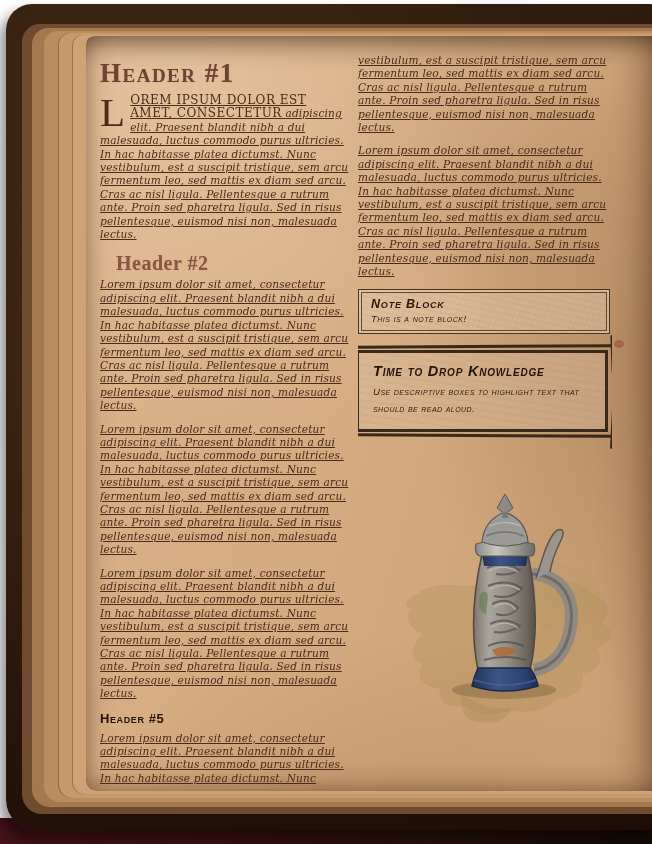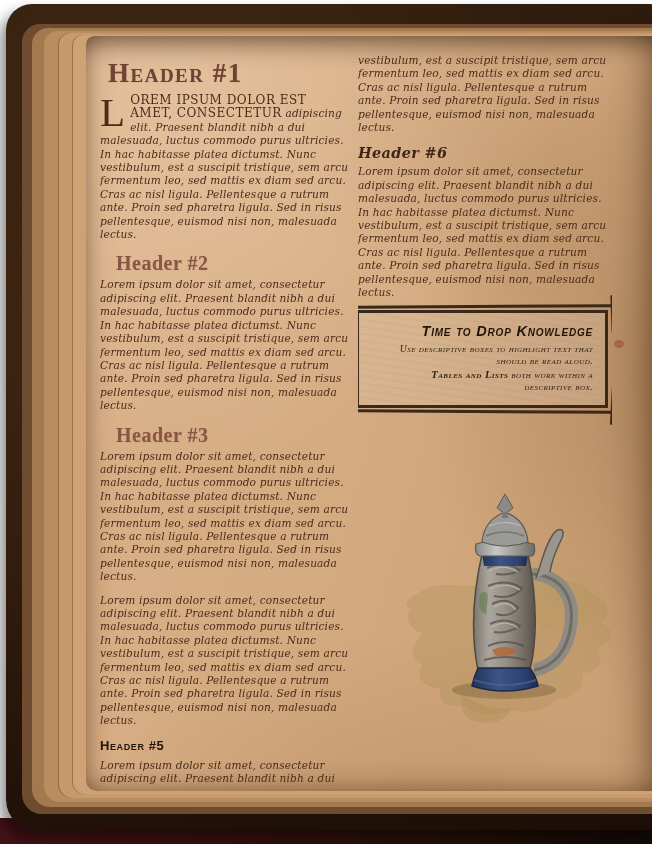--- a/index.html
+++ b/index.html
@@ -49,25 +49,25 @@
   }
   
   .col{position:absolute;top:12px;height:738px;overflow:hidden;}
   .col-left{left:14px;width:250px;}
   .col-right{left:272px;width:254px;}
   
   .hand{
     font-family:"DejaVu Serif", serif;font-style:italic;
     color:#4a2c1b;font-size:10.6px;line-height:13.4px;letter-spacing:.15px;
   }
-  .body-p{margin:2px 0 10px 0;}
+  .body-p{margin:2px 0 10px 0;text-decoration:underline;}
   .h-ornate{
     font-family:"Liberation Serif", serif;font-variant:small-caps;font-weight:600;
     font-size:27px;line-height:30px;color:#6f4334;letter-spacing:1.5px;
-    margin:10px 0 6px 8px;text-shadow:0 0 1px rgba(111,67,52,.35);
+    margin:10px 0 6px 0;text-shadow:0 0 1px rgba(111,67,52,.35);
   }
   .h-rubric{
     font-family:"Liberation Serif", serif;font-weight:700;
     font-size:20px;line-height:24px;color:#8a5644;letter-spacing:.5px;
     margin:6px 0 3px 16px;text-shadow:0 0 1px rgba(138,86,68,.3);
   }
   .h-marker{
     font-family:"Liberation Sans", sans-serif;font-weight:700;font-variant:small-caps;
     font-size:13px;line-height:16px;color:#241409;letter-spacing:.6px;margin:8px 0 5px 0;
   }
@@ -101,34 +101,33 @@
     font-family:"Liberation Sans", sans-serif;font-variant:small-caps;font-style:italic;
     font-size:9.5px;color:#33200f;letter-spacing:.5px;
   }
   
   .kbox{
     position:relative;margin:0 4px 0 -2px;padding:10px 12px 12px 14px;
     border:3px solid #38291a;
     background:
       repeating-linear-gradient(8deg, rgba(110,100,92,.05) 0 2px, transparent 2px 7px),
       rgba(222,200,172,.32);
-    text-align: right;
   }
   .kbox .stroke{position:absolute;background:#38291a;border-radius:2px;}
   .s-top{left:-12px;right:-12px;top:-8px;height:2.5px;transform:rotate(-.3deg);}
   .s-bottom{left:-10px;right:-14px;bottom:-8px;height:2.5px;transform:rotate(.35deg);}
   .s-tr-v{right:-9px;top:-18px;width:3px;height:38px;transform:rotate(-2deg);}
   .s-br-v{right:-9px;bottom:-20px;width:3.5px;height:42px;transform:rotate(3deg);}
   .kbox-title{
     font-family:"Liberation Sans", sans-serif;font-weight:700;font-style:italic;font-variant:small-caps;
     font-size:14.5px;color:#241507;letter-spacing:.8px;margin:0 0 4px 0;
   }
   .kbox-line{
-    font-family:Liberation Serif, serif;font-variant:small-caps;font-style:italic;
-    font-size:9.6px;line-height:12px;color:#30200f;letter-spacing:.45px;
+    font-family:Liberation Sans, sans-serif;font-variant:small-caps;font-style:italic;
+    font-size:9.6px;line-height:17px;color:#30200f;letter-spacing:.45px;
   }
   .kbox-line.indent{text-indent:14px;margin-top:2px;}
   .kbox-bold{font-weight:700;font-size:10.5px;}
   
   .stein-wrap{position:absolute;left:306px;top:428px;width:240px;height:270px;}
 </style>
 </head>
 <body>
 
 <div class="table-strip"></div>
@@ -151,56 +150,55 @@
         <span>adipiscing elit. Praesent blandit nibh a dui malesuada, luctus commodo purus ultricies. In hac habitasse platea dictumst. Nunc vestibulum, est a suscipit tristique, sem arcu fermentum leo, sed mattis ex diam sed arcu. Cras ac nisl ligula. Pellentesque a rutrum ante. Proin sed pharetra ligula. Sed in risus pellentesque, euismod nisi non, malesuada lectus.</span>
       </p>
     </div>
 
     <div>
       <div class="h-rubric">Header #2</div>
       <p class="hand body-p">Lorem ipsum dolor sit amet, consectetur adipiscing elit. Praesent blandit nibh a dui malesuada, luctus commodo purus ultricies. In hac habitasse platea dictumst. Nunc vestibulum, est a suscipit tristique, sem arcu fermentum leo, sed mattis ex diam sed arcu. Cras ac nisl ligula. Pellentesque a rutrum ante. Proin sed pharetra ligula. Sed in risus pellentesque, euismod nisi non, malesuada lectus.</p>
     </div>
 
     <div>
-      <div class="h-rubric">Header #3</div>
       <p class="hand body-p">Lorem ipsum dolor sit amet, consectetur adipiscing elit. Praesent blandit nibh a dui malesuada, luctus commodo purus ultricies. In hac habitasse platea dictumst. Nunc vestibulum, est a suscipit tristique, sem arcu fermentum leo, sed mattis ex diam sed arcu. Cras ac nisl ligula. Pellentesque a rutrum ante. Proin sed pharetra ligula. Sed in risus pellentesque, euismod nisi non, malesuada lectus.</p>
     </div>
 
     <div>
       <p class="hand body-p">Lorem ipsum dolor sit amet, consectetur adipiscing elit. Praesent blandit nibh a dui malesuada, luctus commodo purus ultricies. In hac habitasse platea dictumst. Nunc vestibulum, est a suscipit tristique, sem arcu fermentum leo, sed mattis ex diam sed arcu. Cras ac nisl ligula. Pellentesque a rutrum ante. Proin sed pharetra ligula. Sed in risus pellentesque, euismod nisi non, malesuada lectus.</p>
     </div>
 
     <div>
       <div class="h-marker">Header #5</div>
       <p class="hand body-p">Lorem ipsum dolor sit amet, consectetur adipiscing elit. Praesent blandit nibh a dui malesuada, luctus commodo purus ultricies. In hac habitasse platea dictumst. Nunc</p>
     </div>
   </div>
 
   <div class="col col-right">
 
     <p class="hand body-p" style="margin-top:6px">vestibulum, est a suscipit tristique, sem arcu fermentum leo, sed mattis ex diam sed arcu. Cras ac nisl ligula. Pellentesque a rutrum ante. Proin sed pharetra ligula. Sed in risus pellentesque, euismod nisi non, malesuada lectus.</p>
 
     <div>
-      <div class="h-hand6">Header #6</div>
-      <p class="hand body-p">Lorem ipsum dolor sit amet, consectetur adipiscing elit. Praesent blandit nibh a dui malesuada, luctus commodo purus ultricies. In hac habitasse platea dictumst. Nunc vestibulum, est a suscipit tristique, sem arcu fermentum leo, sed mattis ex diam sed arcu. Cras ac nisl ligula. Pellentesque a rutrum ante. Proin sed pharetra ligula. Sed in risus pellentesque, euismod nisi non, malesuada lectus.</p>
-    </div>
-
+      <p class="hand body-p">Lorem ipsum dolor sit amet, consectetur adipiscing elit. Praesent blandit nibh a dui malesuada, luctus commodo purus ultricies. In hac habitasse platea dictumst. Nunc vestibulum, est a suscipit tristique, sem arcu fermentum leo, sed mattis ex diam sed arcu. Cras ac nisl ligula. Pellentesque a rutrum ante. Proin sed pharetra ligula. Sed in risus pellentesque, euismod nisi non, malesuada lectus.</p>
+    </div>
+
+    <div class="note-block">
+      <div class="note-title">Note Block</div>
+      <div class="note-body">This is a note block!</div>
+    </div>
 
     <div class="kbox">
       <div class="stroke s-top"></div>
       <div class="stroke s-bottom"></div>
 
       <div class="stroke s-tr-v"></div>
 
       <div class="stroke s-br-v"></div>
       <div class="kbox-title">Time to Drop Knowledge</div>
       <div class="kbox-line">Use descriptive boxes to highlight text that should be read aloud.</div>
-      <div class="kbox-line indent">
-        <span class="kbox-bold">Tables and Lists</span><span> both work within a descriptive box.</span>
-      </div>
     </div>
   </div>
 
   <div class="stein-wrap">
     <svg width="240" height="270" viewBox="0 0 240 270">
       <defs>
         <linearGradient id="gBody" x1="0" y1="0" x2="1" y2="0">
           <stop offset="0" stop-color="#7d776e"></stop>
           <stop offset="0.25" stop-color="#aba69d"></stop>
           <stop offset="0.55" stop-color="#938d84"></stop>

